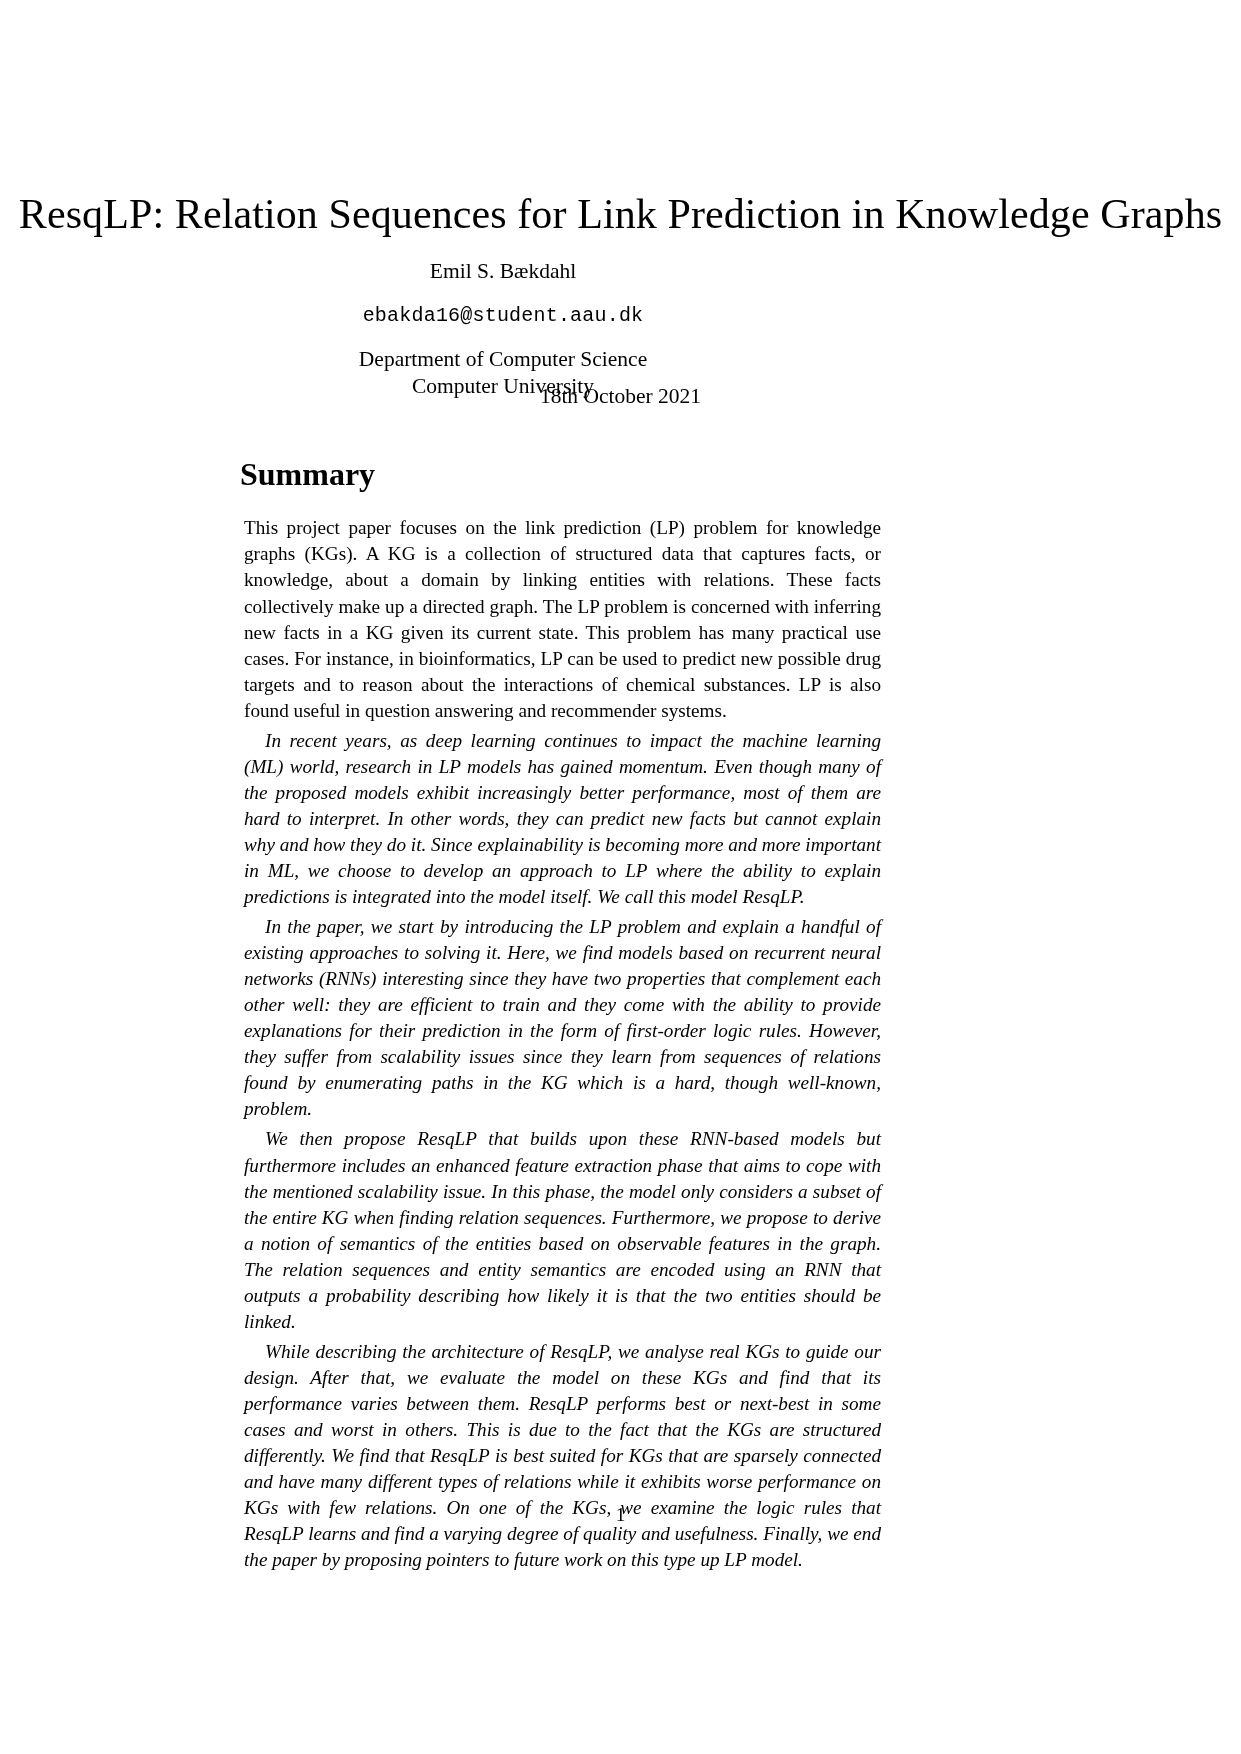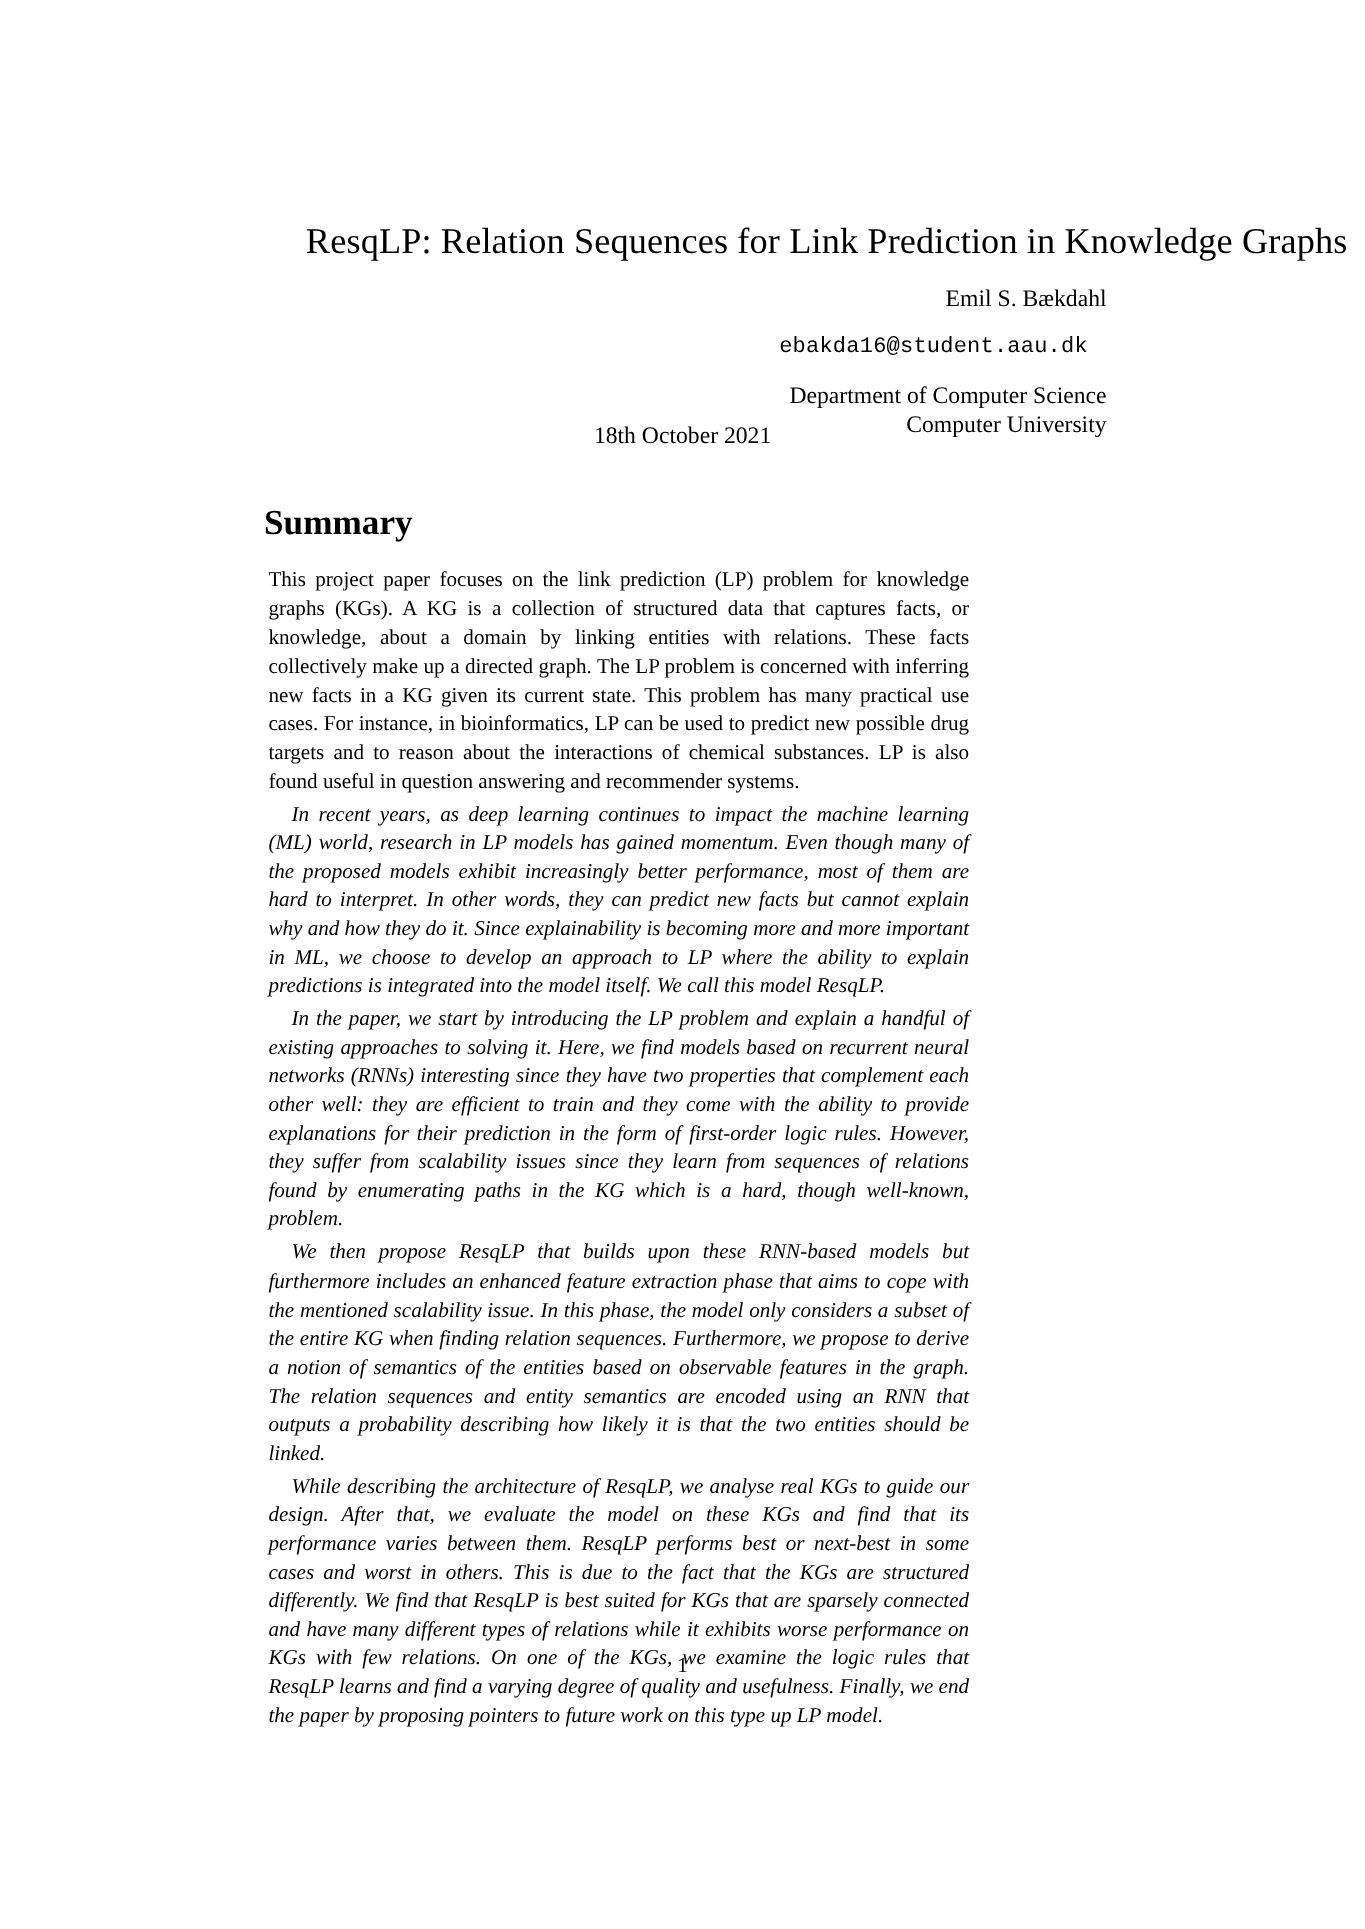--- a/index.html
+++ b/index.html
@@ -25,34 +25,33 @@
 
   
   .title-block {
     position: absolute;
     top: 186px;
     left: 0;
     width: 1241px;
     text-align: center;
   }
   .doc-title {
-    font-size: 33px;
+    font-size: 42px;
     font-weight: normal;
     line-height: 1.15;
     letter-spacing: 0.1px;
-    margin: 16px;
-    text-align: right;
+    margin: 4px;
   }
 
   .author-block {
     position: absolute;
     top: 258px;
     left: 0;
     width: 1006px;
-    text-align: right;
+    text-align: center;
   }
   .author-name,
   .author-dept,
   .author-univ {
     font-size: 21.5px;
     line-height: 27px;
     margin: 0;
   }
   .author-email {
     font-family: "Liberation Mono", "DejaVu Sans Mono", monospace;

